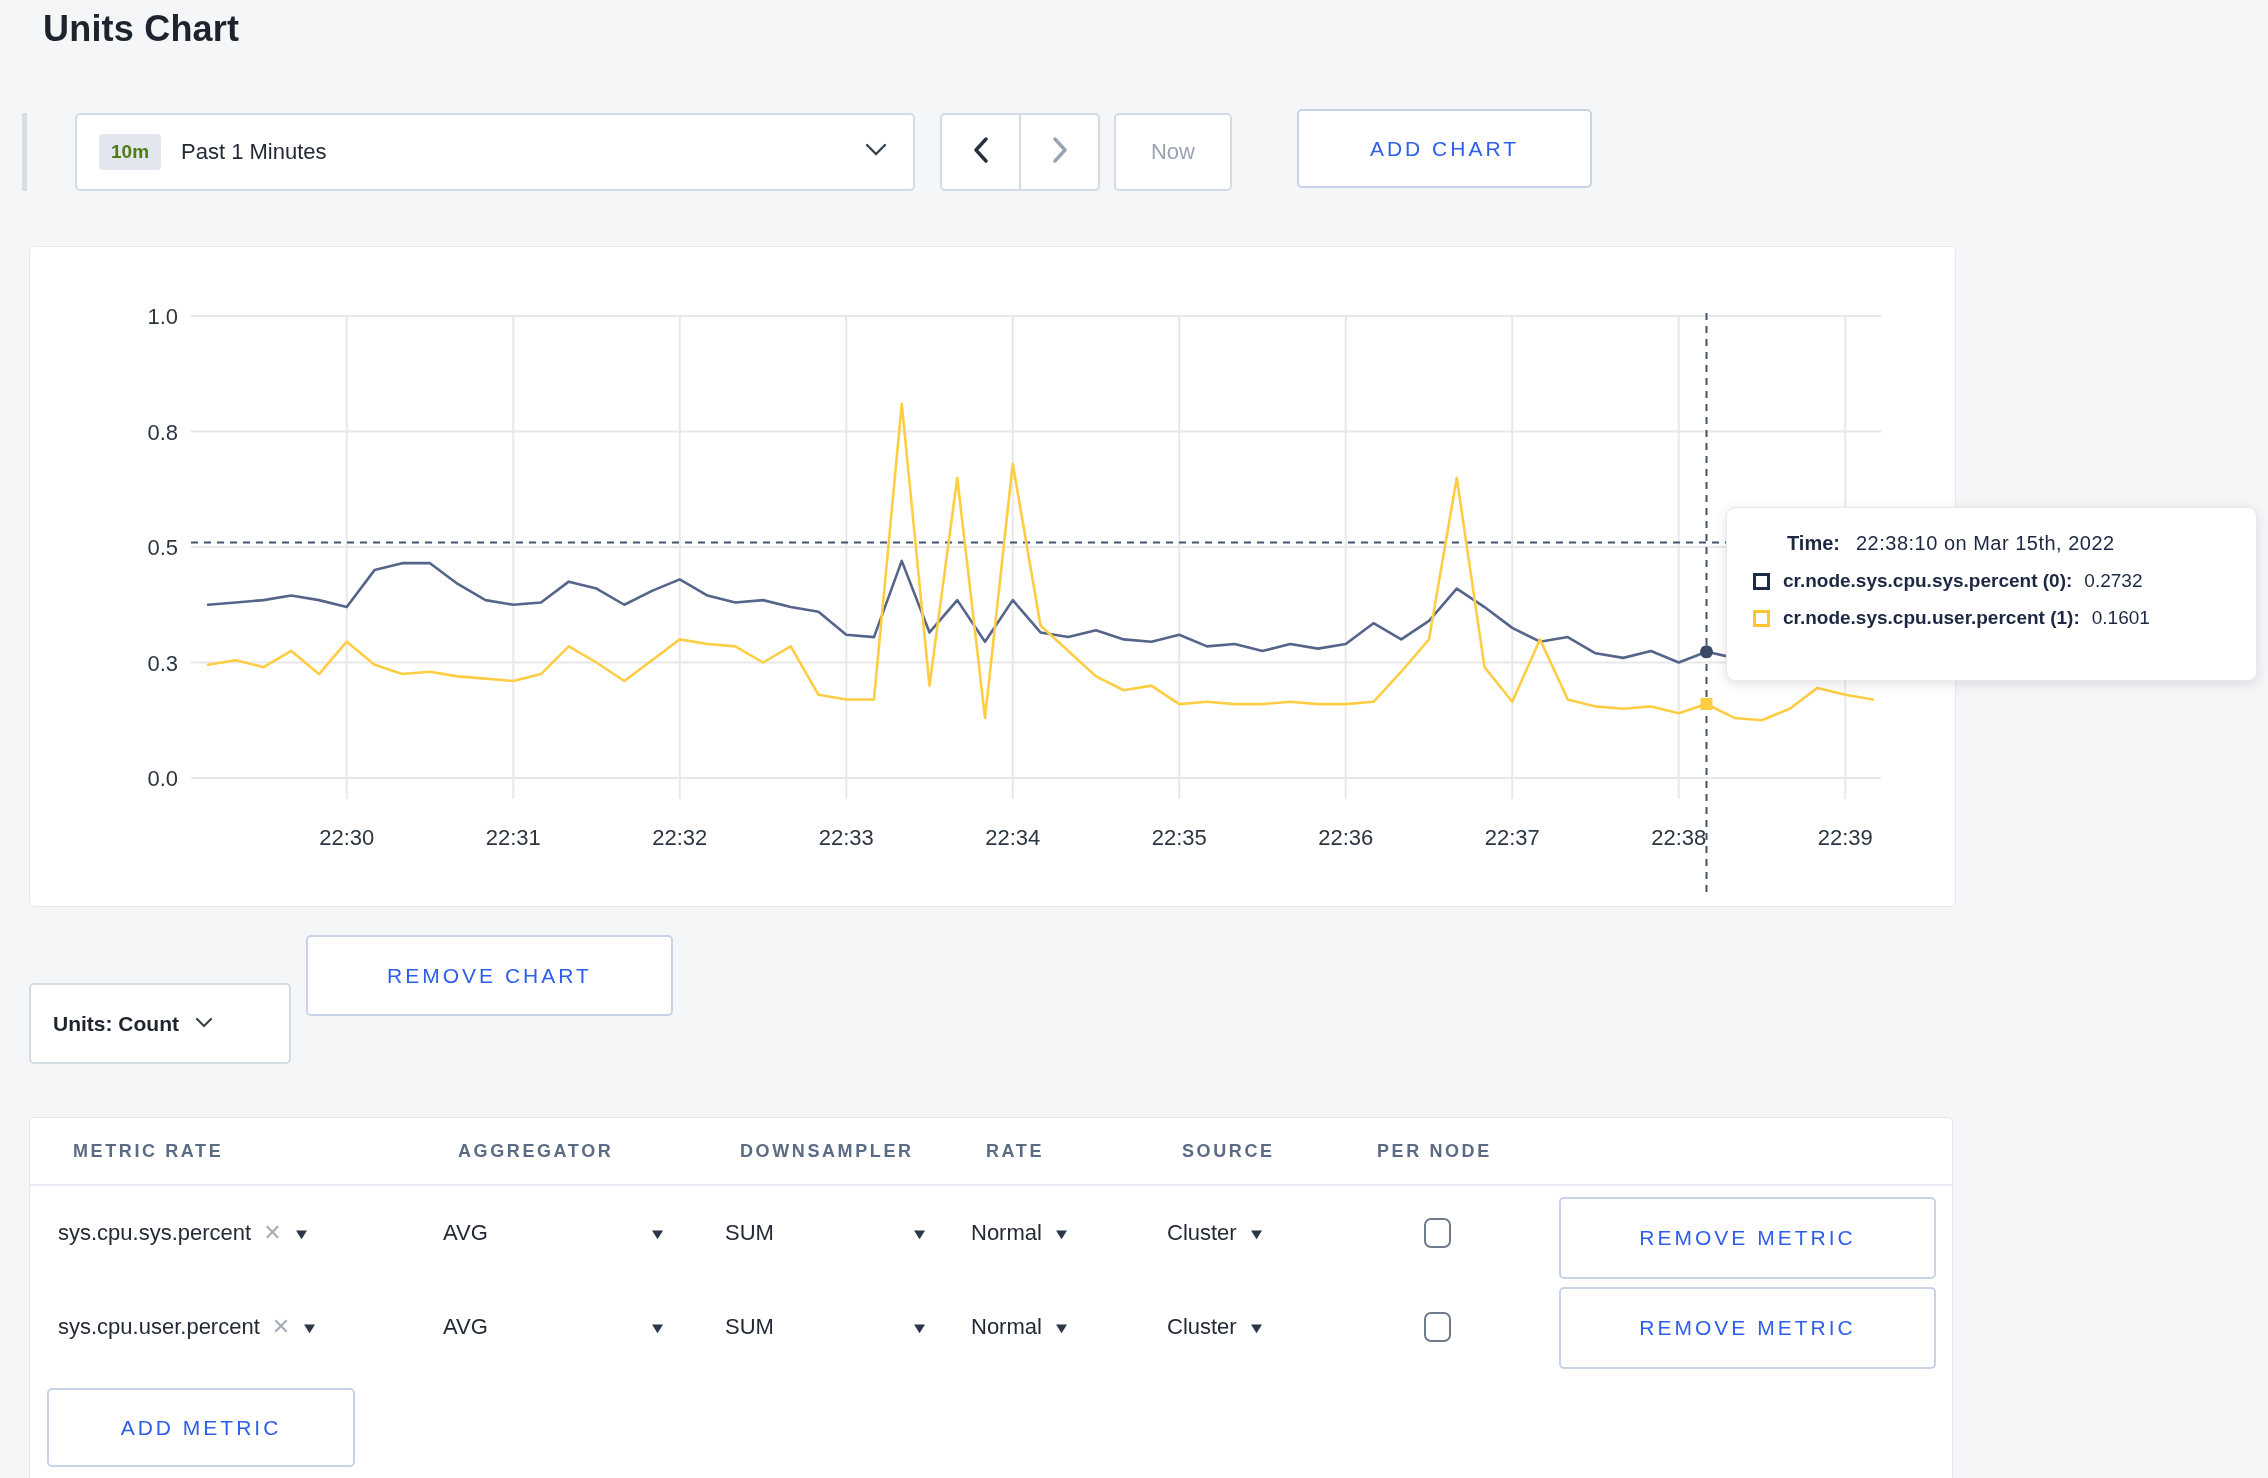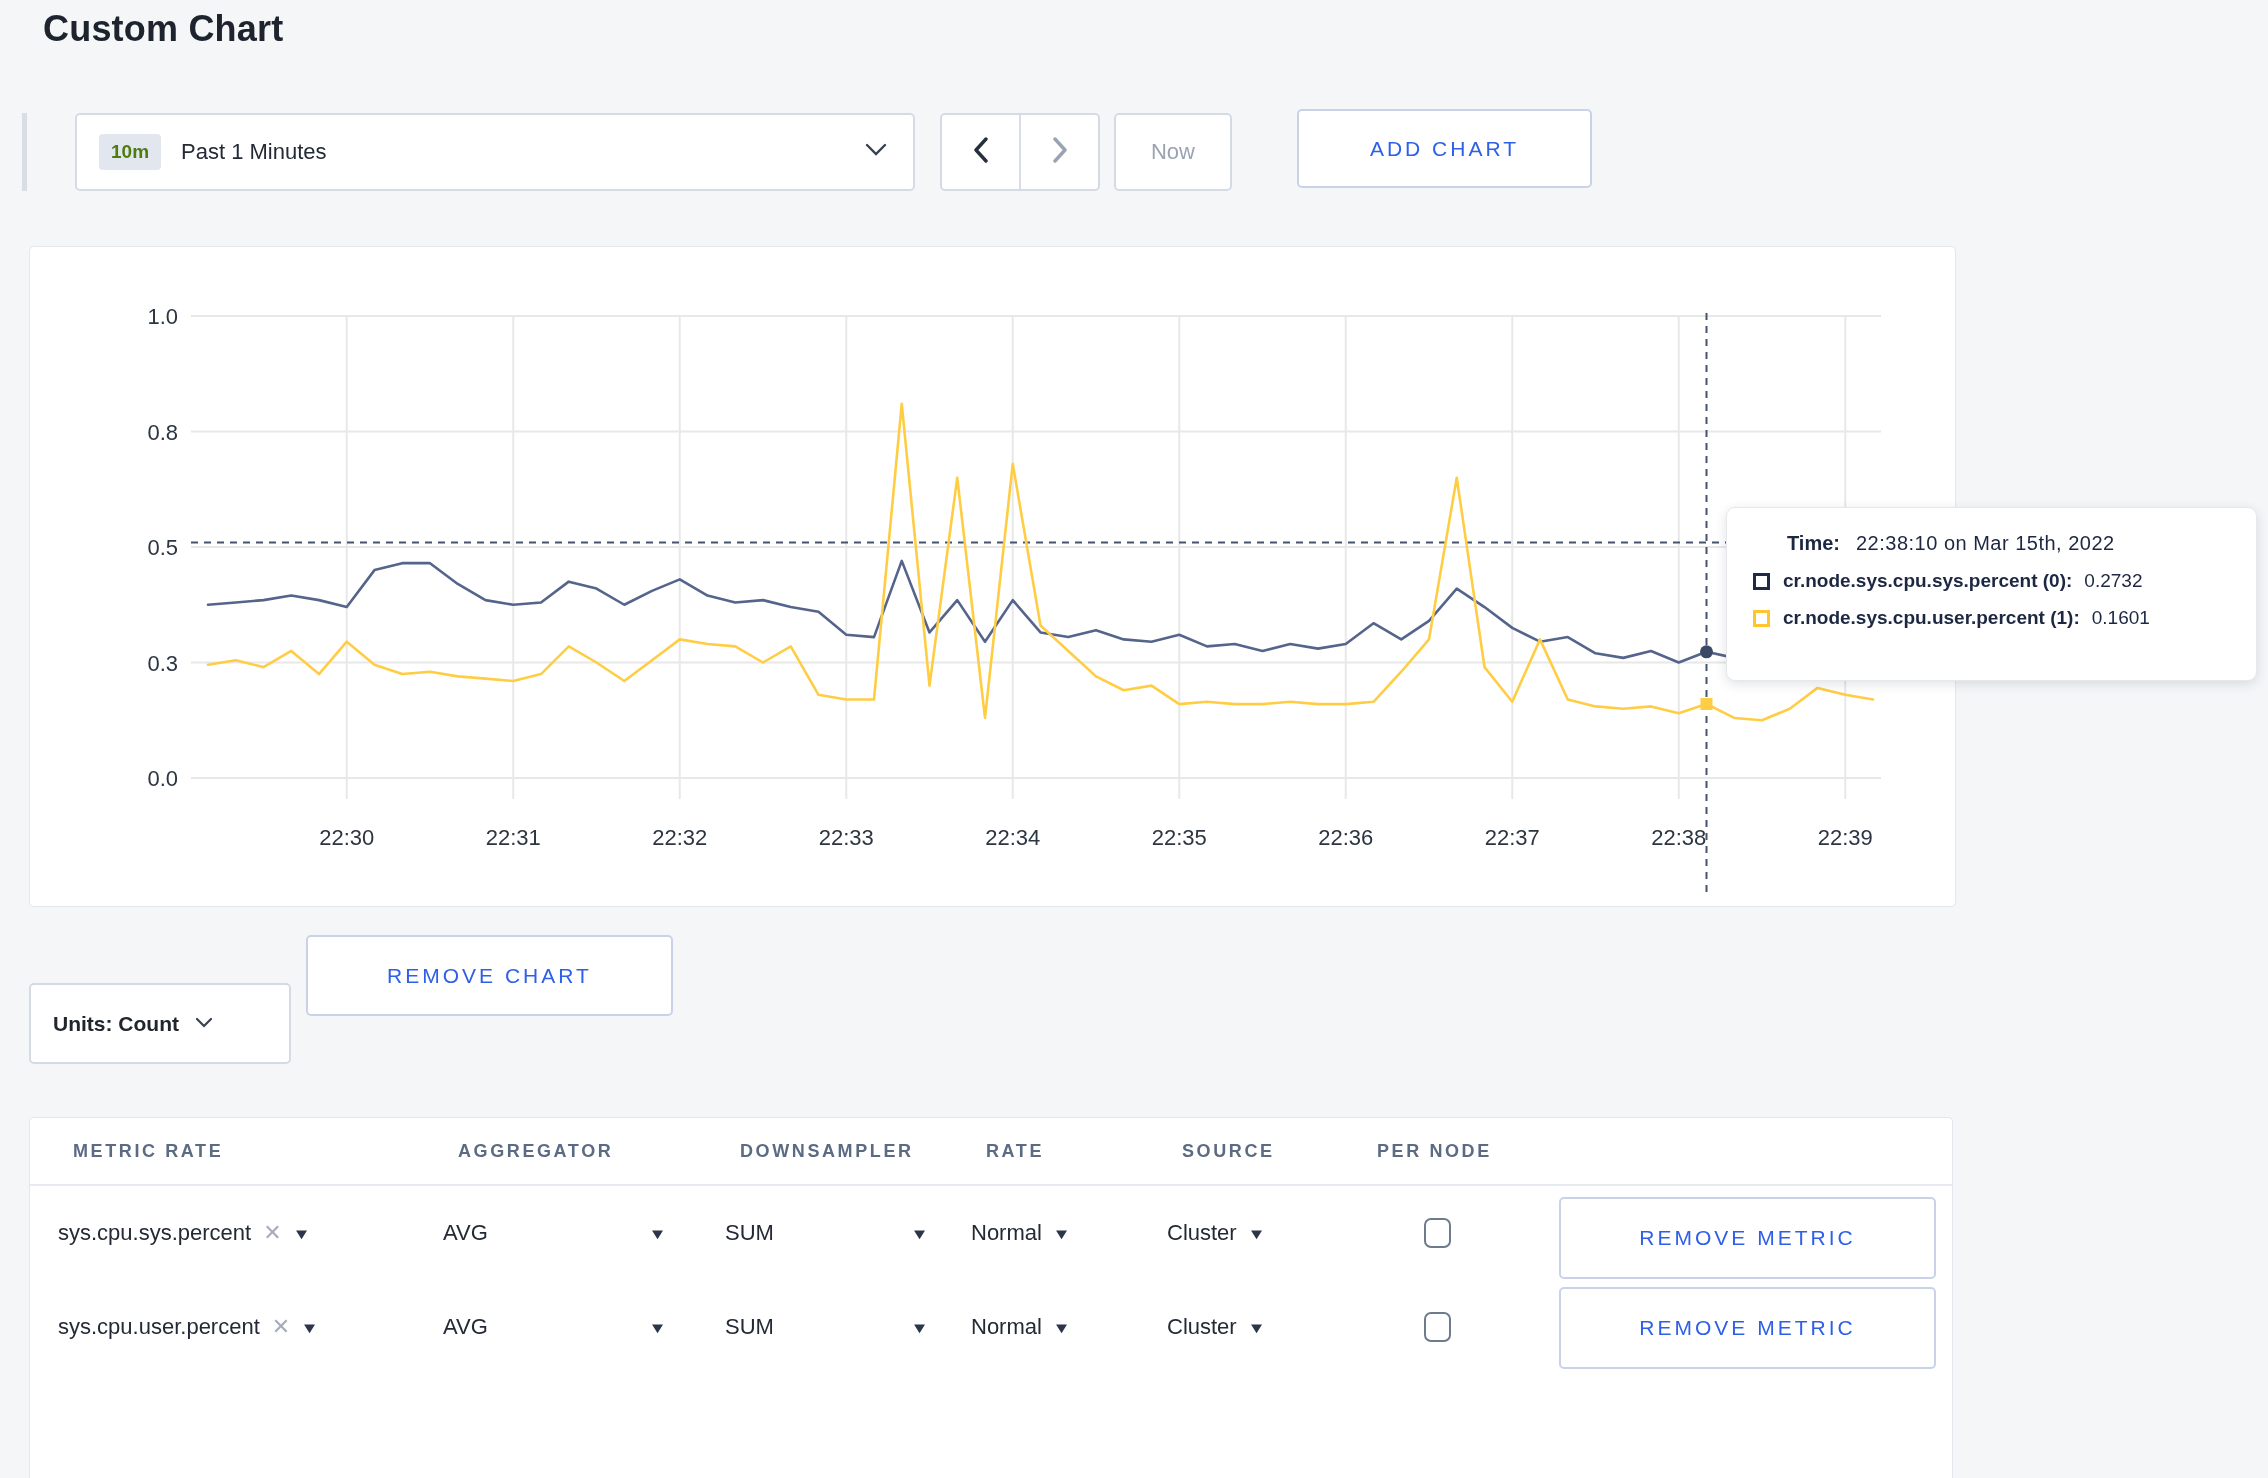--- a/index.html
+++ b/index.html
@@ -91,21 +91,21 @@
   .remove-metric-btn { width:377px; height:82px; margin-left:6px; }
   .row1 .remove-metric-btn { margin-top:10px; }
   .row2 .remove-metric-btn { margin-top:2px; }
   .add-metric-btn { position:absolute; left:17px; top:270px; width:308px; height:79px; }
 </style>
 </head>
 <body>
 
 <div class="page">
 
-  <div class="page-title">Custom Chart</div>
+  <div class="page-title">Units Chart</div>
 
   <div class="toolbar-rule"></div>
 
   <div class="btn range-select">
     <span class="range-badge">10m</span>
     <span class="range-label">Past 1 Minutes</span>
     <span class="chev">
       <svg width="22" height="14" viewBox="0 0 22 14">
           <path d="M2 2 L11 11 L20 2" fill="none" stroke="#39424f" stroke-width="2.4" stroke-linecap="round"></path>
         </svg>
@@ -281,15 +281,16 @@
         </div>
       </div>
       <div class="cell">
         <span class="checkbox"></span>
       </div>
       <div class="cell">
         <div class="btn blue-btn remove-metric-btn">REMOVE METRIC</div>
       </div>
     </div>
 
+    <div class="btn blue-btn add-metric-btn">ADD METRIC</div>
   </div>
 
 </div>
 
 </body></html>

